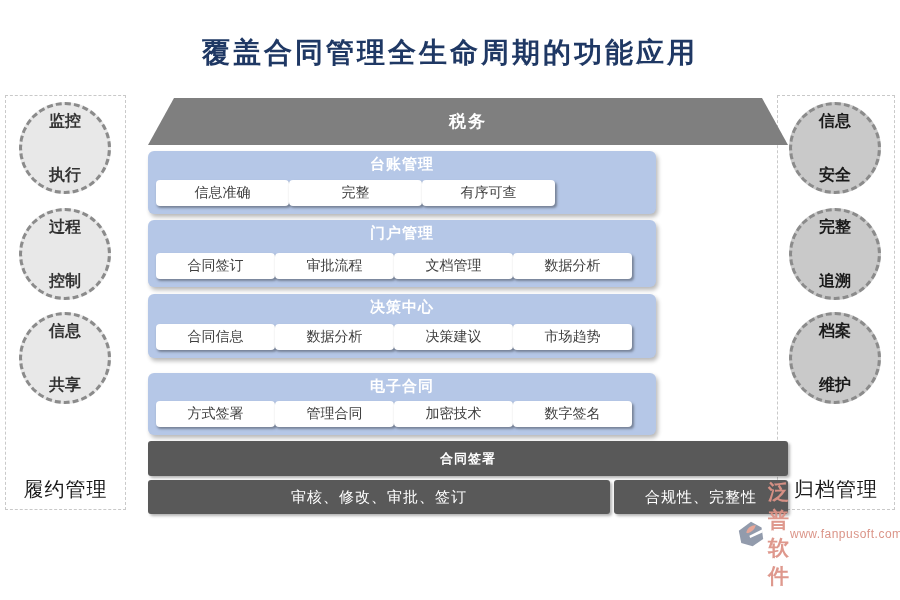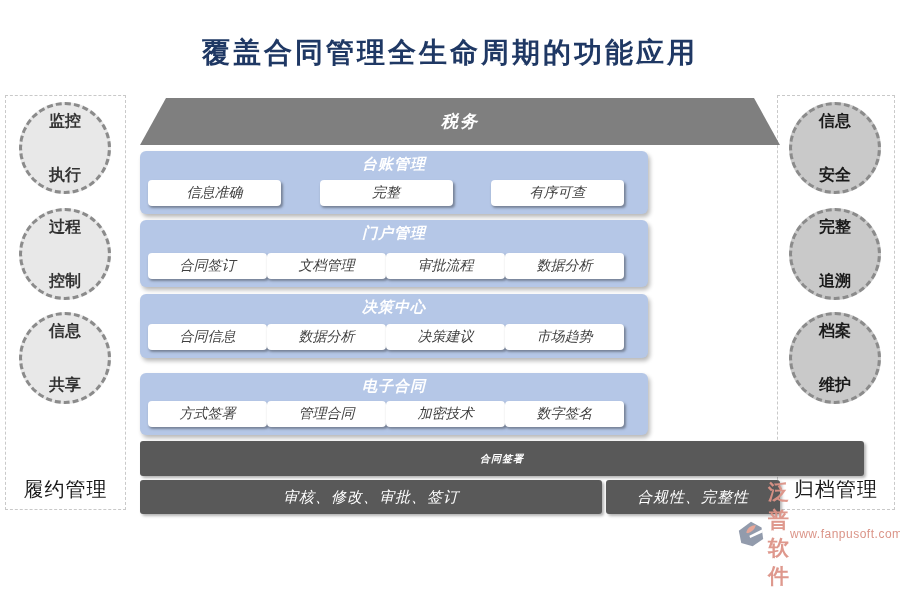--- a/index.html
+++ b/index.html
@@ -30,21 +30,21 @@
   .side-panel.right .circle{left:11px;background:#c9c9c9;color:#1a1a1a;}
   .circle.c1{top:6px;}
   .circle.c2{top:112px;}
   .circle.c3{top:216px;}
   .panel-label{
     position:absolute;bottom:6px;left:0;width:100%;text-align:center;
     font-family:"Liberation Serif","DejaVu Serif",serif;
     font-size:20px;color:#1a1a1a;letter-spacing:1px;
   }
   
-  .center{position:absolute;left:140px;top:98px;width:640px;height:416px;font-style:italic;}
+  .center{position:absolute;left:148px;top:98px;width:640px;height:416px;}
   .trapezoid{
     position:absolute;top:0;left:0;width:640px;height:47px;
     background:#7f7f7f;
     clip-path:polygon(26px 0, 614px 0, 100% 100%, 0 100%);
     display:flex;align-items:center;justify-content:center;
     color:#ffffff;font-size:17px;font-weight:bold;letter-spacing:2px;
   }
   .section{
     position:absolute;left:0;width:508px;background:#b5c7e7;border-radius:6px;
     box-shadow:2px 3px 4px rgba(0,0,0,0.28);
@@ -52,34 +52,34 @@
     box-sizing:border-box;padding:4px 0 8px 0;
   }
   .section.s1{top:53px;height:63px;}
   .section.s2{top:122px;height:67px;}
   .section.s3{top:196px;height:64px;}
   .section.s4{top:275px;height:62px;}
   .section-header{
     text-align:center;color:#ffffff;font-size:15px;font-weight:bold;letter-spacing:1px;
   }
   .btn-row{
-    display:flex;justify-content:space-between;padding:0 24px 0 8px;
+    display:flex;padding:0 24px 0 8px;
   }
   .white-btn{
     width:133px;height:26px;background:#ffffff;border-radius:4px;
     box-shadow:1.5px 2px 2.5px rgba(0,0,0,0.35);
     display:flex;align-items:center;justify-content:center;
     font-size:14px;color:#3f3f3f;
   }
   .dark-bar{
-    position:absolute;left:0;top:343px;width:724px;height:35px;
+    position:absolute;left:0;top:343px;width:640px;height:35px;
     background:#595959;border-radius:3px;
     box-shadow:2px 2px 3px rgba(0,0,0,0.3);
     display:flex;align-items:center;justify-content:center;
-    color:#ffffff;font-size:10px;font-weight:bold;letter-spacing:1px;
+    color:#ffffff;font-size:13px;font-weight:bold;letter-spacing:1px;
   }
   .bottom-row{
     position:absolute;left:0;top:382px;width:640px;height:34px;
     display:flex;gap:4px;
   }
   .bottom-bar{
     height:34px;background:#595959;border-radius:3px;
     box-shadow:2px 2px 3px rgba(0,0,0,0.3);
     display:flex;align-items:center;justify-content:center;
     color:#ffffff;font-size:15px;letter-spacing:1px;
@@ -144,22 +144,22 @@
       <div class="white-btn">信息准确</div>
       <div class="white-btn">完整</div>
       <div class="white-btn">有序可查</div>
     </div>
   </div>
 
   <div class="section s2">
     <div class="section-header">门户管理</div>
     <div class="btn-row">
       <div class="white-btn">合同签订</div>
+      <div class="white-btn">审批流程</div>
       <div class="white-btn">文档管理</div>
-      <div class="white-btn">审批流程</div>
       <div class="white-btn">数据分析</div>
     </div>
   </div>
 
   <div class="section s3">
     <div class="section-header">决策中心</div>
     <div class="btn-row">
       <div class="white-btn">合同信息</div>
       <div class="white-btn">数据分析</div>
       <div class="white-btn">决策建议</div>

